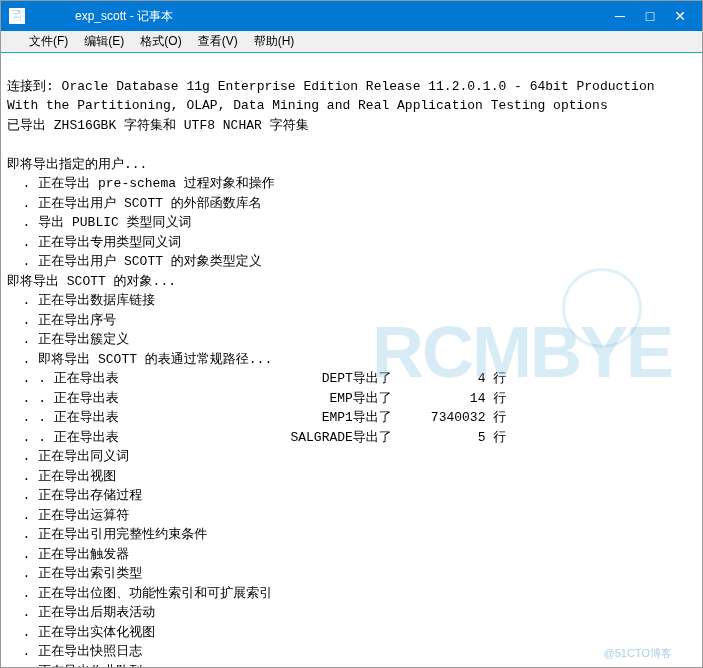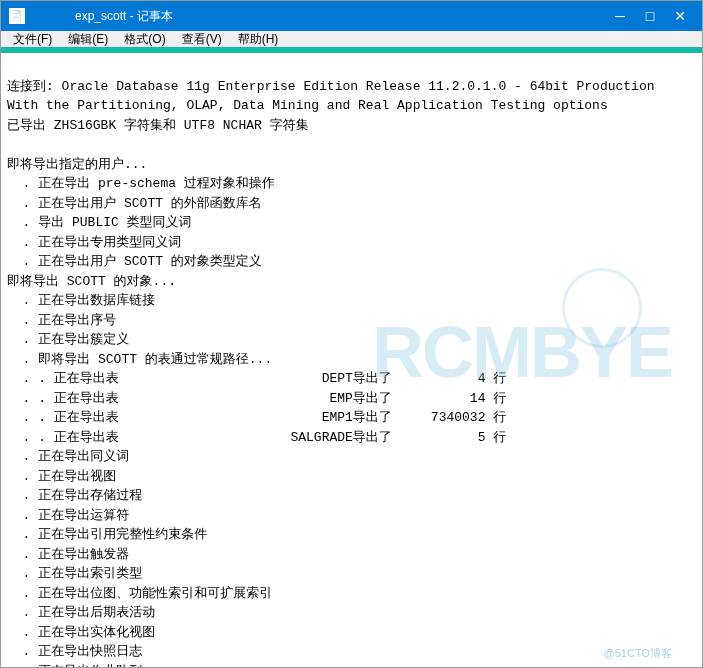--- a/index.html
+++ b/index.html
@@ -77,22 +77,22 @@
       display: flex;
       align-items: center;
       justify-content: center;
     }
 
     .menu-bar {
       background: #f0f0f0;
       height: 22px;
       display: flex;
       align-items: center;
-      padding: 0 4px;
-      border-bottom: 6px solid #14b8a6;
+      padding: 0 20px;
+      border-bottom: 1px solid #14b8a6;
       flex-shrink: 0;
     }
 
     .menu-item {
       padding: 2px 8px;
       font-size: 12px;
       font-family: '微软雅黑', 'Microsoft YaHei', sans-serif;
       cursor: pointer;
       color: #000;
     }

